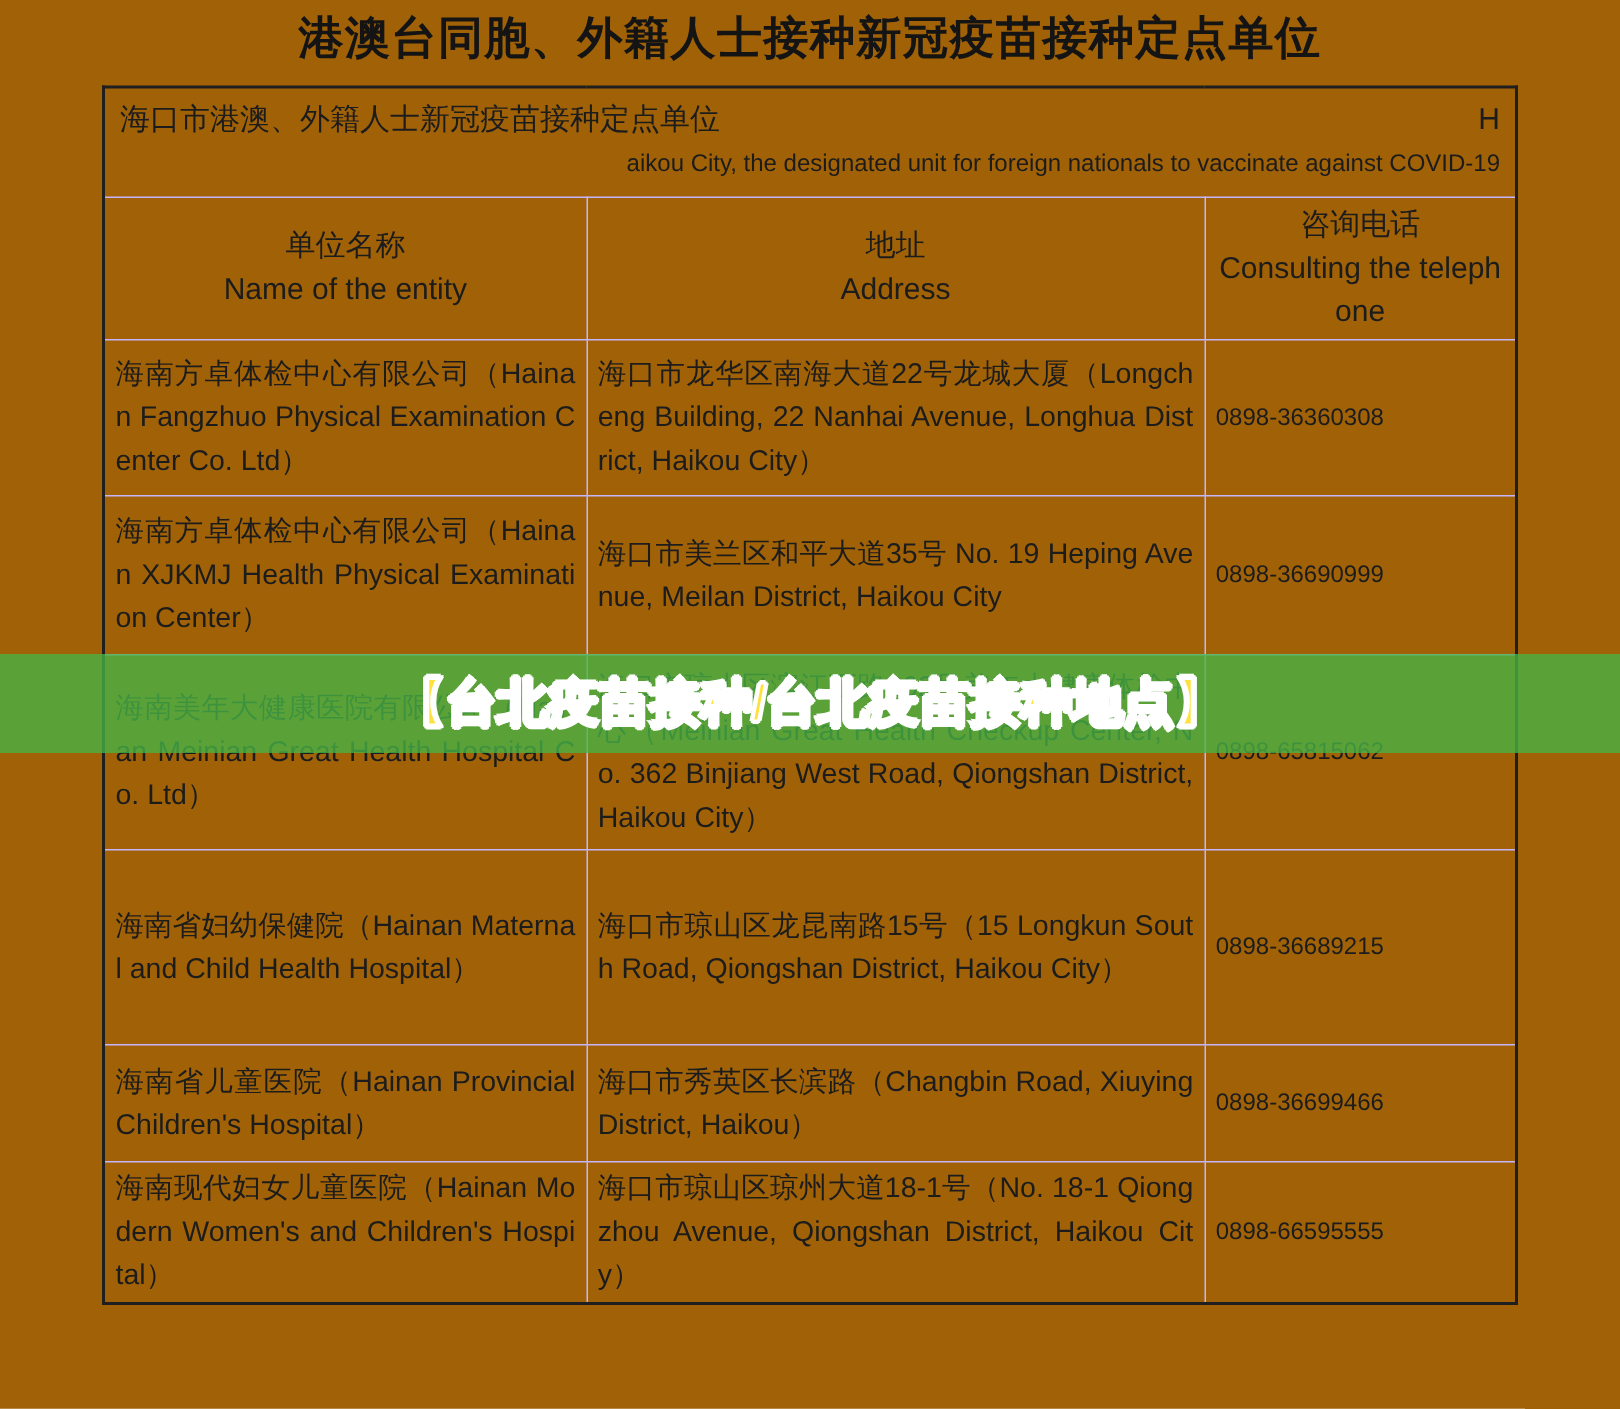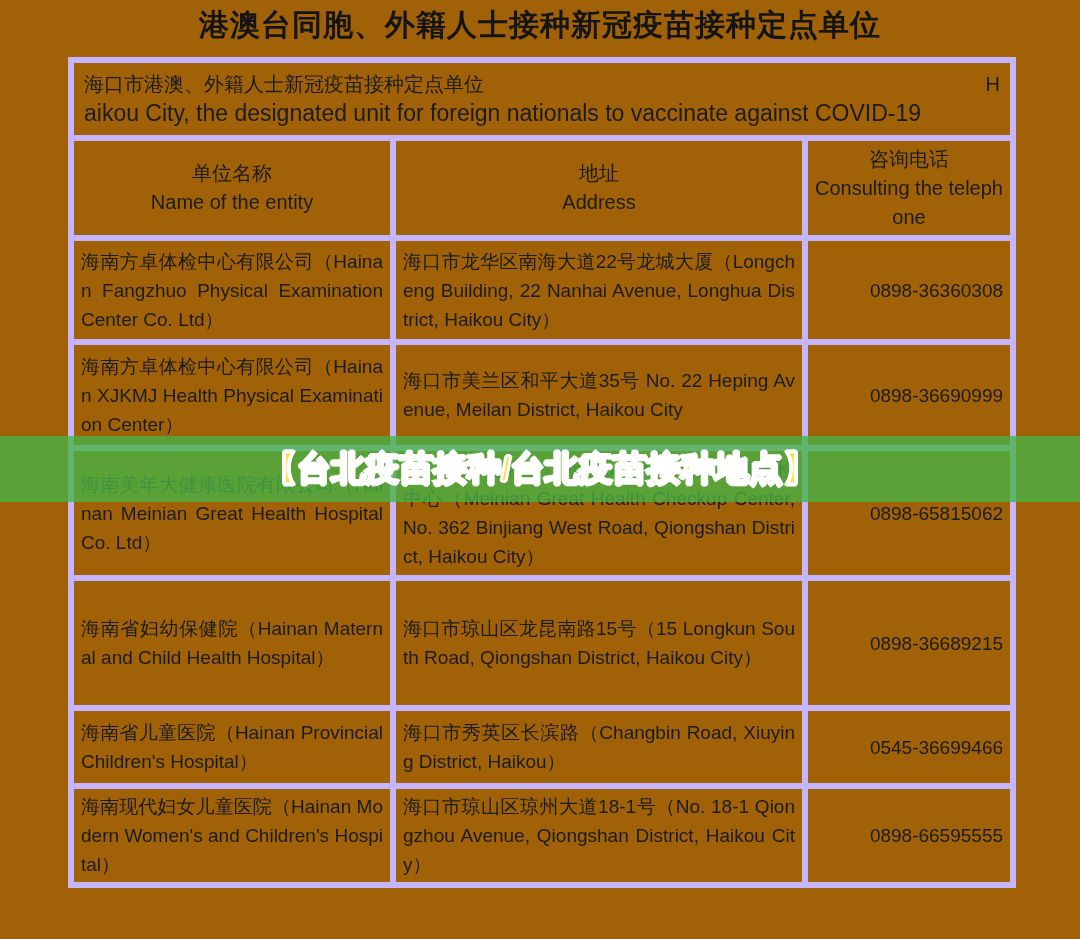--- a/index.html
+++ b/index.html
@@ -18,35 +18,35 @@
   }
 
   
   table.sites{
     position:absolute;left:68px;top:57px;width:942px;
     border-collapse:collapse;table-layout:fixed;
     border:2px solid #1f1f1f;
     font-size:19px;color:#1c1c1c;
   }
   table.sites td,table.sites th{
-    border:6px solid #c4b5fd;
+    border:1px solid #c4b5fd;
     vertical-align:middle;
     padding:3px 7px;
     line-height:29px;
     font-weight:400;
   }
   tr.caption-row td{height:64px;padding:4px 10px;}
   .caption-line1{display:flex;justify-content:space-between;font-size:20px;}
-  .caption-line2{text-align:left;font-size:23px;}
+  .caption-line2{text-align:right;font-size:16px;}
   tr.colhead-row th{height:88px;text-align:center;font-size:20px;}
   .colhead-en{display:block;word-break:break-all;}
   td.c-name,td.c-addr{
     text-align:justify;text-justify:inter-word;word-break:break-all;
   }
-  td.c-phone{text-align:right;font-size:19px;word-break:normal;}
+  td.c-phone{text-align:left;font-size:16px;word-break:normal;}
   tbody tr:nth-child(1){height:104px;}
   tbody tr:nth-child(2){height:106px;}
   tbody tr:nth-child(3){height:130px;}
   tbody tr:nth-child(4){height:130px;}
   tbody tr:nth-child(5){height:78px;}
   tbody tr:nth-child(6){height:71px;margin-top:24px;}
   tbody tr:nth-child(7){height:87px;padding-left:29px;}
 
   
   .promo-banner{
@@ -101,37 +101,37 @@
       </tr>
     </thead>
     <tbody>
         <tr>
       <td class="c-name">海南方卓体检中心有限公司（Hainan Fangzhuo Physical Examination Center Co. Ltd）</td>
       <td class="c-addr">海口市龙华区南海大道22号龙城大厦（Longcheng Building, 22 Nanhai Avenue, Longhua District, Haikou City）</td>
       <td class="c-phone">0898-36360308</td>
     </tr>
         <tr>
       <td class="c-name">海南方卓体检中心有限公司（Hainan XJKMJ Health Physical Examination Center）</td>
-      <td class="c-addr">海口市美兰区和平大道35号 No. 22 Heping Avenue, Meilan District, Haikou City</td>
+      <td class="c-addr">海口市美兰区和平大道35号 No. 19 Heping Avenue, Meilan District, Haikou City</td>
       <td class="c-phone">0898-36690999</td>
     </tr>
         <tr>
       <td class="c-name">海南美年大健康医院有限公司（Hainan Meinian Great Health Hospital Co. Ltd）</td>
       <td class="c-addr">海口市琼山区滨江西路362号美年大健康体检中心（Meinian Great Health Checkup Center, No. 362 Binjiang West Road, Qiongshan District, Haikou City）</td>
       <td class="c-phone">0898-65815062</td>
     </tr>
         <tr>
       <td class="c-name">海南省妇幼保健院（Hainan Maternal and Child Health Hospital）</td>
       <td class="c-addr">海口市琼山区龙昆南路15号（15 Longkun South Road, Qiongshan District, Haikou City）</td>
       <td class="c-phone">0898-36689215</td>
     </tr>
         <tr>
       <td class="c-name">海南省儿童医院（Hainan Provincial Children's Hospital）</td>
       <td class="c-addr">海口市秀英区长滨路（Changbin Road, Xiuying District, Haikou）</td>
-      <td class="c-phone">0545-36699466</td>
+      <td class="c-phone">0898-36699466</td>
     </tr>
         <tr>
       <td class="c-name">海南现代妇女儿童医院（Hainan Modern Women's and Children's Hospital）</td>
       <td class="c-addr">海口市琼山区琼州大道18-1号（No. 18-1 Qiongzhou Avenue, Qiongshan District, Haikou City）</td>
       <td class="c-phone">0898-66595555</td>
     </tr>
       </tbody>
   </table>
 
   <div class="promo-banner" style="background: rgba(70, 181, 70, 0.78);">

